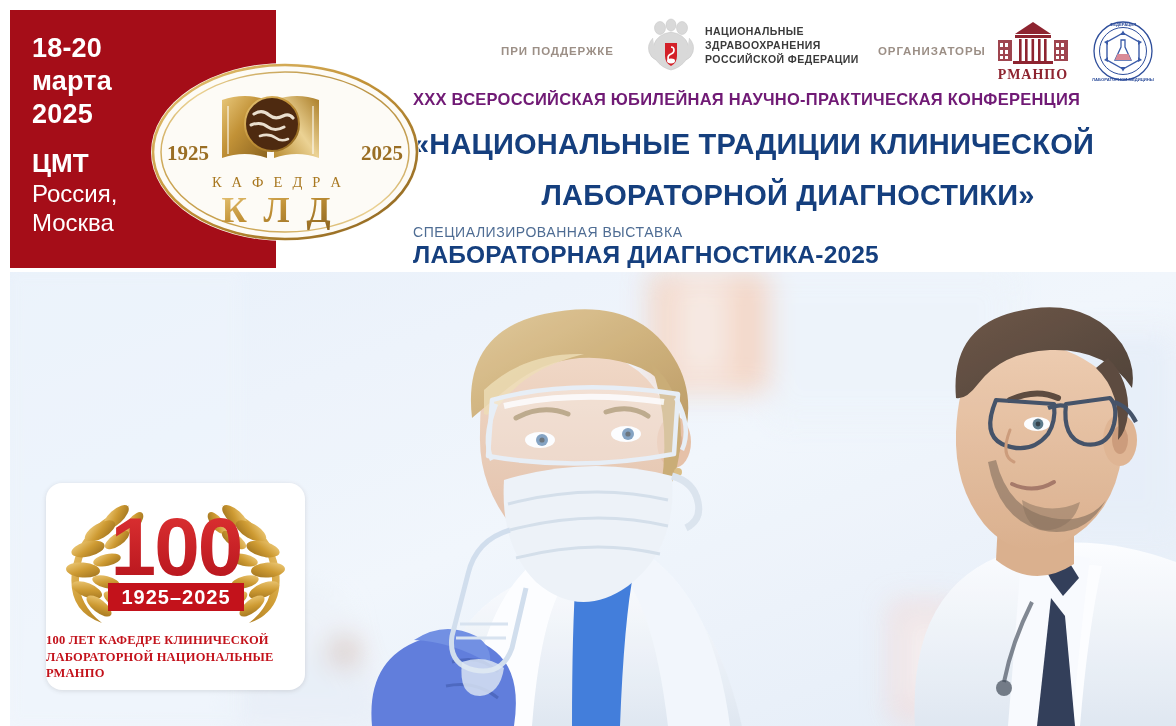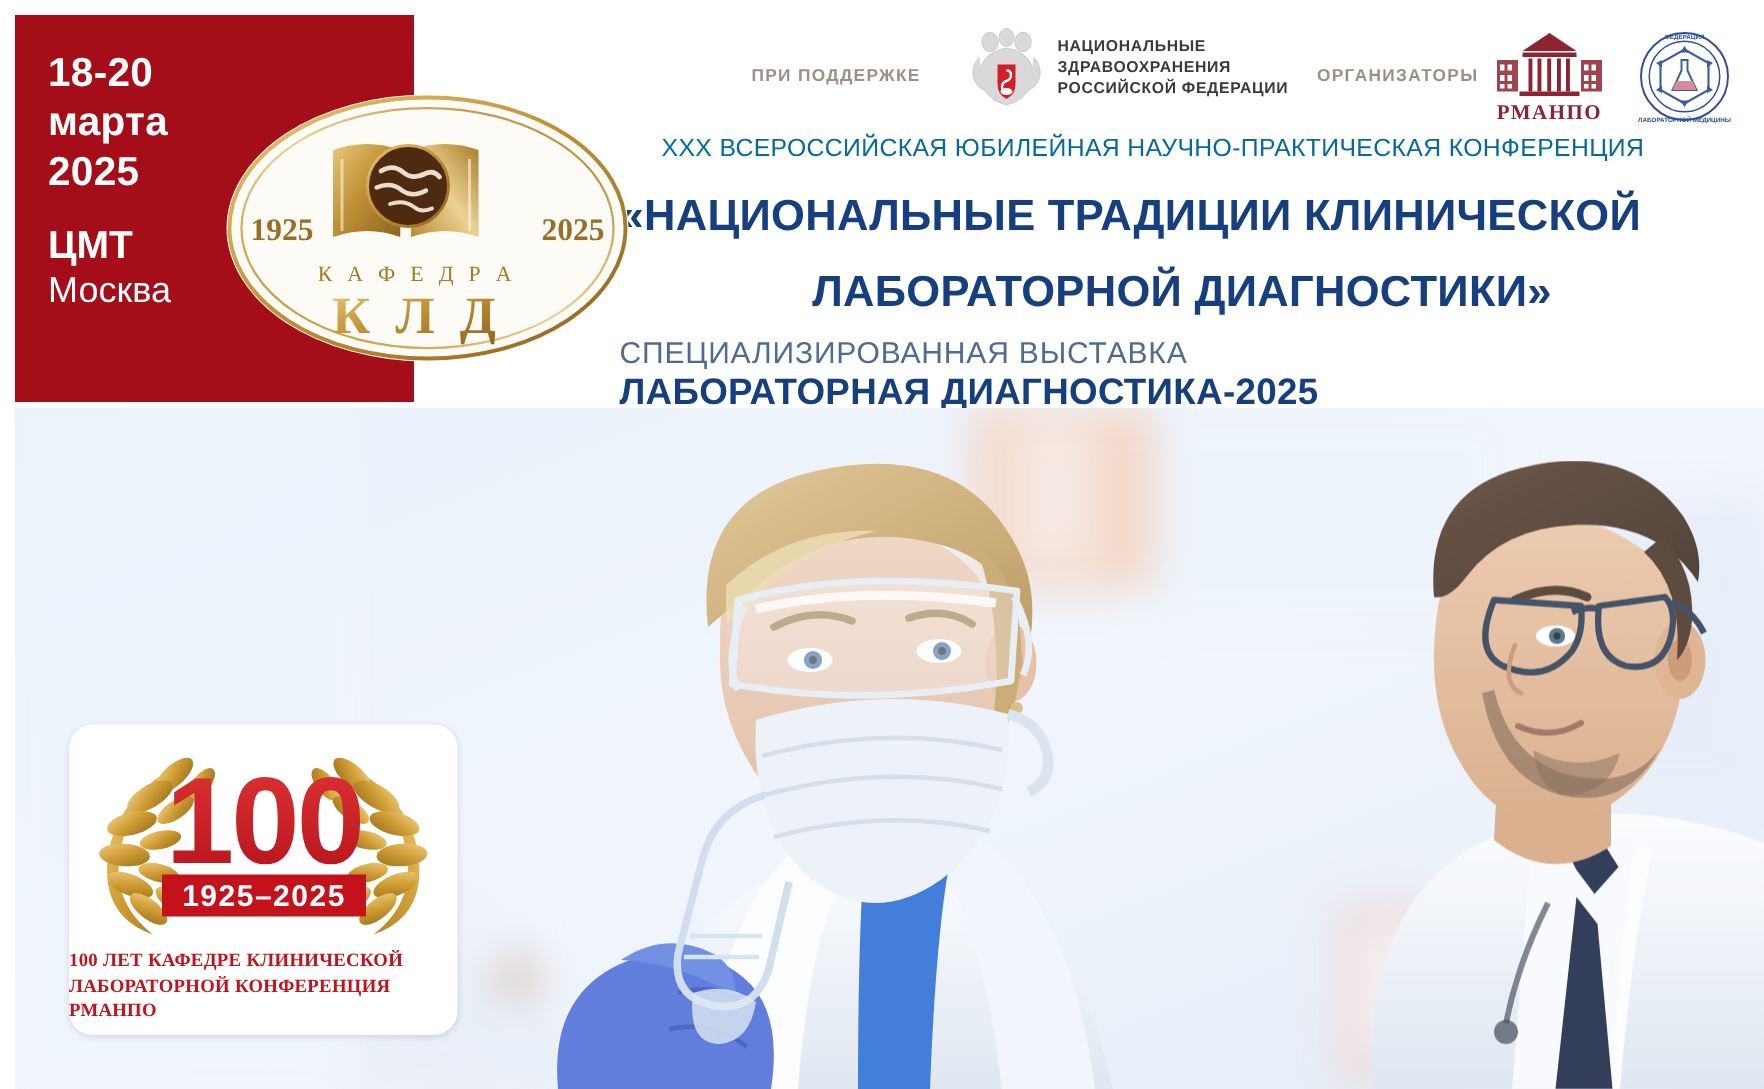--- a/index.html
+++ b/index.html
@@ -30,26 +30,26 @@
   .lbl-support{left:6px;}
   .lbl-org{left:383px;}
   .minz{position:absolute;left:150px;top:-14px;display:flex;align-items:center;gap:8px;}
   .minz-txt{font-size:10.5px;font-weight:bold;line-height:1.35;color:#3a3a3a;
             letter-spacing:.45px;white-space:nowrap;}
   .rmanpo{position:absolute;left:498px;top:-12px;width:80px;}
   .fedlab{position:absolute;left:592px;top:-12px;width:72px;}
 
   
   .titles{position:absolute;left:413px;top:90px;width:760px;}
-  .t-kicker{font-size:16.5px;font-weight:normal;color:#0369a1;letter-spacing:.25px;
-            line-height:1.2;white-space:nowrap;margin-left:28px;}
+  .t-kicker{font-size:16.5px;font-weight:bold;color:#701a75;letter-spacing:.25px;
+            line-height:1.2;white-space:nowrap;}
   .t-main{font-size:29px;font-weight:bold;color:#153F7E;letter-spacing:.2px;
           line-height:1.16;margin-top:18px;white-space:nowrap;}
   .t-main2{text-align:center;width:750px;}
-  .t-sub{font-size:20px;font-weight:400;color:#4E6C93;letter-spacing:.55px;
+  .t-sub{font-size:14px;font-weight:400;color:#4E6C93;letter-spacing:.55px;
          margin-top:11px;line-height:1.2;white-space:nowrap;}
   .t-expo{font-size:24.5px;font-weight:bold;color:#153F7E;letter-spacing:.2px;
           margin-top:0;line-height:1.18;white-space:nowrap;}
 
   
   .photo{position:absolute;left:10px;top:272px;width:1166px;height:454px;
          overflow:hidden;background:#eaf2fb;}
   .photo svg{display:block;width:1166px;height:454px;}
 
   
@@ -68,20 +68,21 @@
 
   <div class="header">
 
     <div class="date-block">
       <div class="date-inner">
         <div class="date-line">18-20</div>
         <div class="date-line">марта</div>
         <div class="date-line">2025</div>
         <div class="venue-city">
           <div class="venue-strong">ЦМТ</div>
+          <div class="venue-reg">Россия,</div>
           <div class="venue-reg">Москва</div>
         </div>
       </div>
     </div>
 
     <div class="emblem">
       <svg viewBox="0 0 270 180">
         <defs>
           <linearGradient id="gld" x1="0" y1="0" x2="1" y2="1">
             <stop offset="0" stop-color="#E8C77A"></stop>
@@ -427,18 +428,18 @@
         </g>
       </g>
 
       <text x="130" y="92" text-anchor="middle" font-family="Liberation Sans, sans-serif" font-size="82" font-weight="bold" fill="url(#rednum)" letter-spacing="-2">100</text>
 
       <rect x="62" y="100" width="136" height="28" fill="#C3121B"></rect>
       <text x="130" y="121" text-anchor="middle" font-family="Liberation Sans, sans-serif" font-size="20" font-weight="bold" fill="#ffffff" letter-spacing="1">1925–2025</text>
     </svg>
     <div class="badge-text">
       <div>100 ЛЕТ КАФЕДРЕ КЛИНИЧЕСКОЙ</div>
-      <div>ЛАБОРАТОРНОЙ КОНФЕРЕНЦИЯ</div>
+      <div>ЛАБОРАТОРНОЙ НАЦИОНАЛЬНЫЕ</div>
       <div>РМАНПО</div>
     </div>
   </div>
 
 </div>
 
 </body></html>

